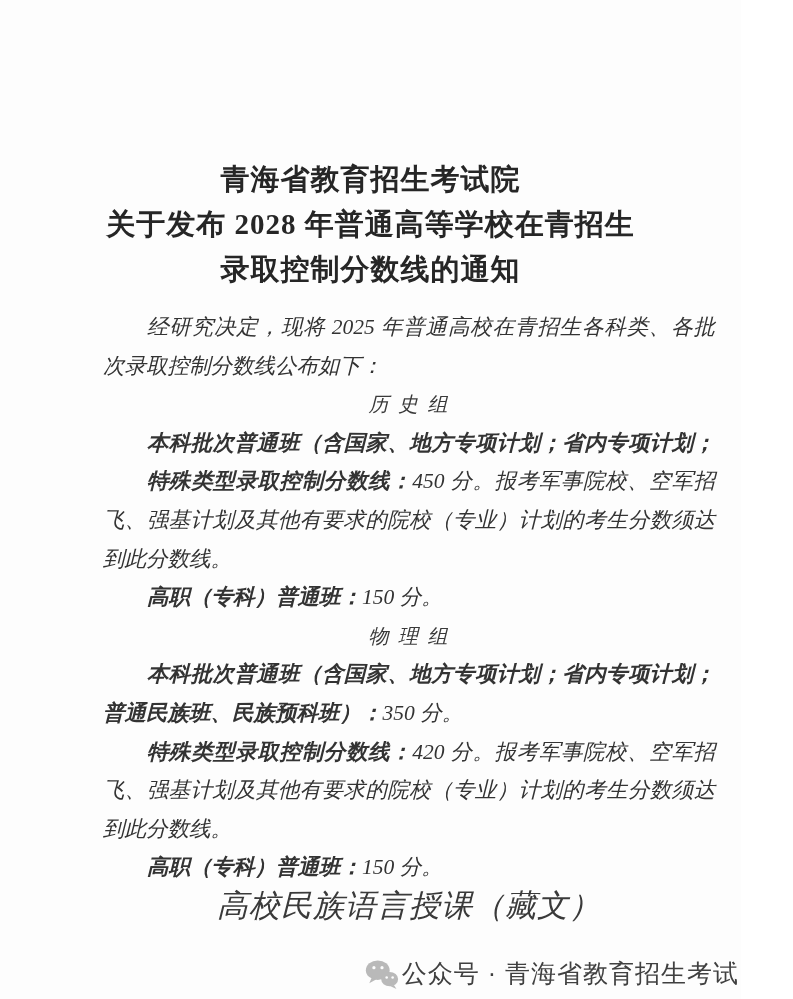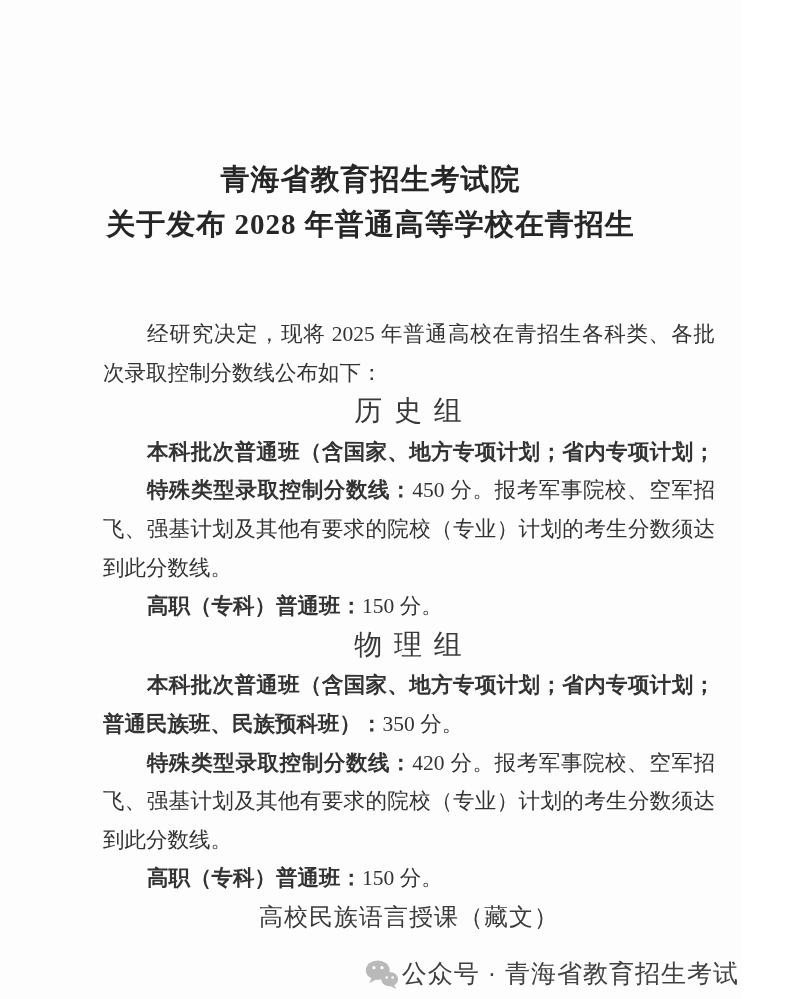--- a/index.html
+++ b/index.html
@@ -22,47 +22,48 @@
     font-weight: 700;
     font-size: 29px;
     line-height: 45px;
     color: #262626;
     letter-spacing: 1px;
     z-index: 2;
   }
   
   .body-block {
     position: absolute;
-    top: 315px;
+    top: 308px;
     left: 103px;
     width: 612px;
     font-size: 21.5px;
     line-height: 38.6px;
     color: #333333;
     z-index: 2;
+    font-style: italic;
   }
   .line { min-height: 38.6px; }
   .indent { padding-left: 44px; }
   .fill {
     text-align: justify;
     text-align-last: justify;
   }
   .b { font-weight: 700; margin-top: 12px; }
   .center { text-align: center; }
   .heading {
     font-family: "Liberation Sans", sans-serif;
     font-weight: 400;
-    font-size: 28px;
+    font-size: 20px;
     letter-spacing: 2px;
     color: #3a3a3a;
   }
   .heading-small {
     font-family: "Liberation Sans", sans-serif;
     font-weight: 400;
-    font-size: 24px;
+    font-size: 31px;
     letter-spacing: 1px;
     color: #3a3a3a;
   }
   
   .watermark {
     position: absolute;
     right: 2px;
     bottom: 9px;
     display: flex;
     align-items: center;
@@ -82,20 +83,21 @@
   }
 </style>
 </head>
 <body>
 
 <div class="page" style="background: rgb(253, 253, 253);">
 
   <div class="title-block" style="color: rgb(38, 38, 38);">
     <div>青海省教育招生考试院</div>
     <div>关于发布 2028 年普通高等学校在青招生</div>
+    <div>录取控制分数线的通知</div>
   </div>
 
   <div class="body-block" style="color: rgb(51, 51, 51);">
 
     <div class="line indent fill"><span class="b"></span><span>经研究决定，现将 2025 年普通高校在青招生各科类、各批</span></div>
 
     <div class="line"><span class="b"></span><span>次录取控制分数线公布如下：</span></div>
 
     <div class="line center"><span class="heading">历 史 组</span></div>
 

